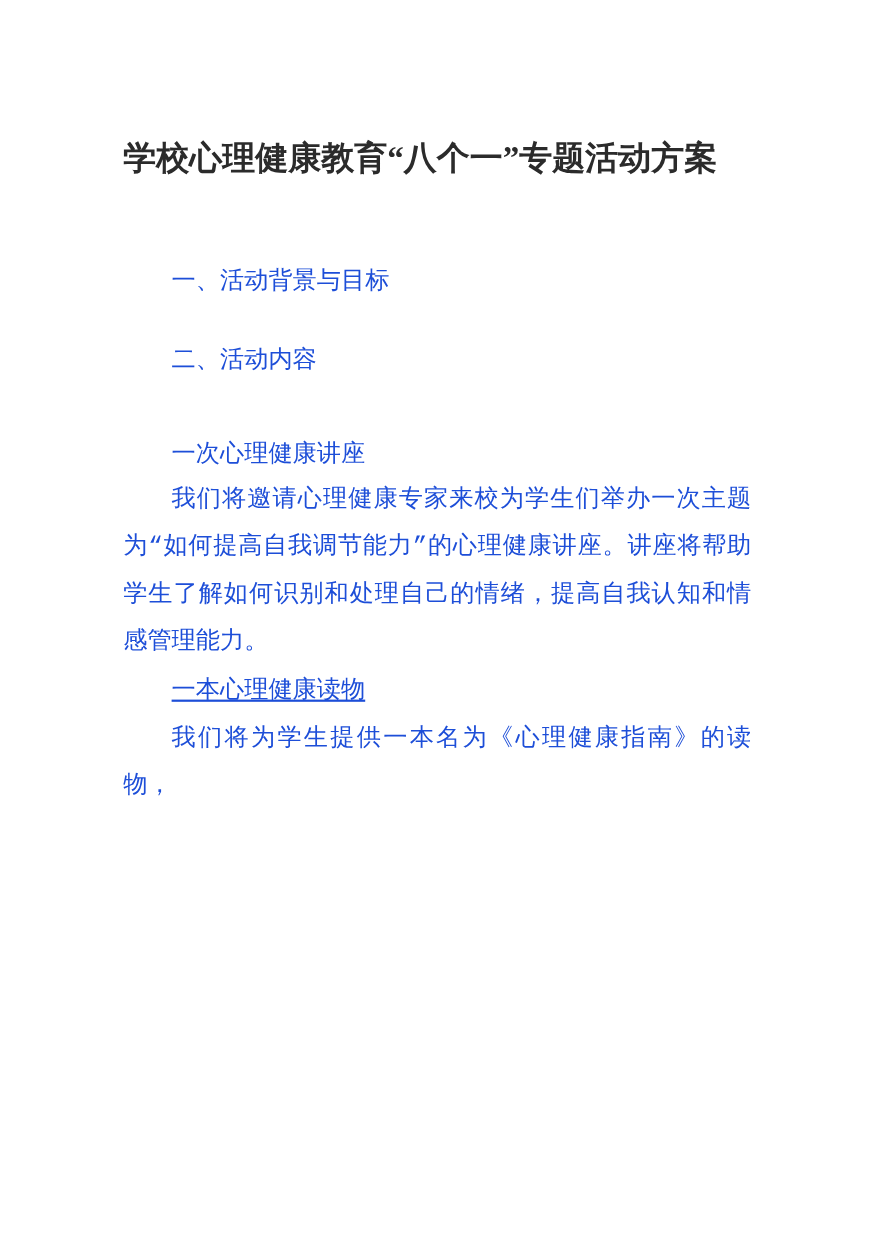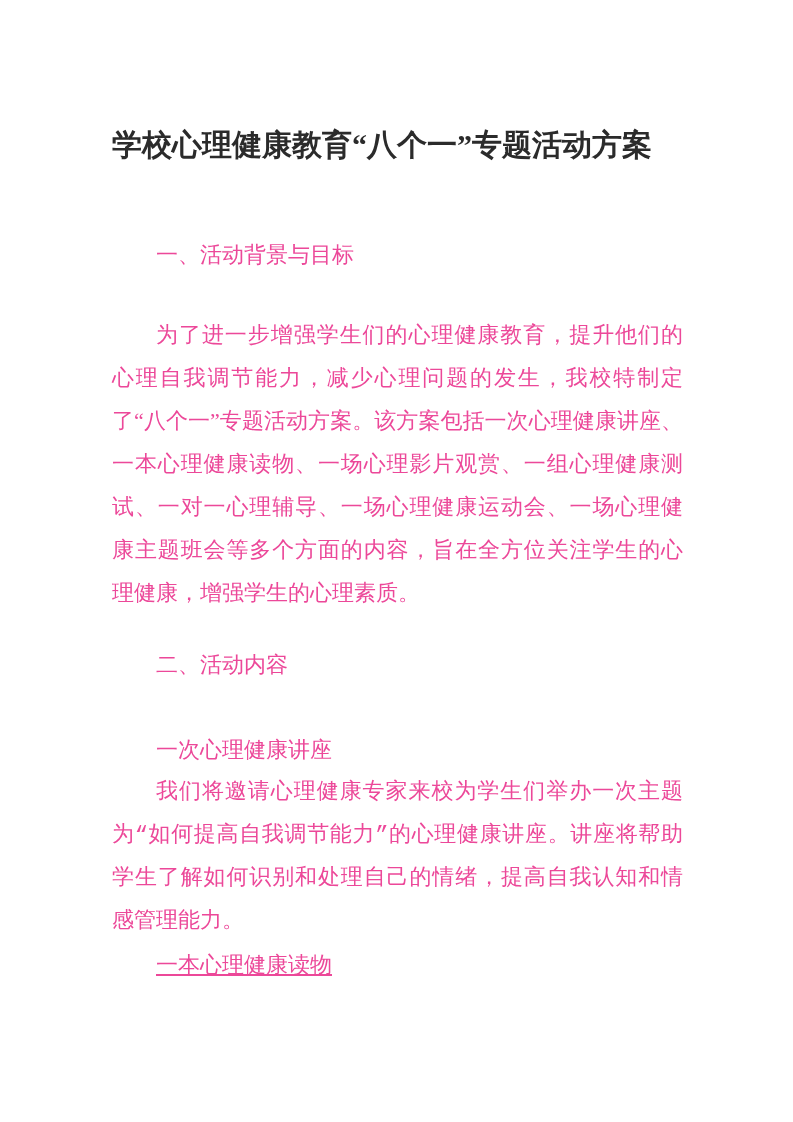--- a/index.html
+++ b/index.html
@@ -28,21 +28,21 @@
     color: #2b2b2b;
     white-space: nowrap;
   }
   .doc-body {
     margin: 0;
   }
   .block {
     margin: 0;
     font-size: 22px;
     line-height: 43px;
-    color: #ec4899;
+    color: #1d4ed8;
   }
   .type-heading {
     text-indent: 2em;
     white-space: nowrap;
   }
   .type-subheading {
     text-indent: 2em;
     white-space: nowrap;
   }
   .type-paragraph {
@@ -59,19 +59,19 @@
   .sec-5 { margin-top: 0; text-decoration: underline; }
   .sec-6 { margin-top: 0; }
 </style>
 </head>
 <body>
 
 <div class="page">
   <h1 class="doc-title">学校心理健康教育“八个一”专题活动方案</h1>
   <div class="doc-body">
       <p class="block type-heading sec-0">一、活动背景与目标</p>
-      <p class="block type-paragraph sec-1">为了进一步增强学生们的心理健康教育，提升他们的心理自我调节能力，减少心理问题的发生，我校特制定了“八个一”专题活动方案。该方案包括一次心理健康讲座、一本心理健康读物、一场心理影片观赏、一组心理健康测试、一对一心理辅导、一场心理健康运动会、一场心理健康主题班会等多个方面的内容，旨在全方位关注学生的心理健康，增强学生的心理素质。</p>
       <p class="block type-heading sec-2">二、活动内容</p>
       <p class="block type-subheading sec-3">一次心理健康讲座</p>
       <p class="block type-paragraph sec-4">我们将邀请心理健康专家来校为学生们举办一次主题为“如何提高自我调节能力”的心理健康讲座。讲座将帮助学生了解如何识别和处理自己的情绪，提高自我认知和情感管理能力。</p>
       <p class="block type-subheading sec-5">一本心理健康读物</p>
+      <p class="block type-paragraph sec-6">我们将为学生提供一本名为《心理健康指南》的读物，</p>
     </div>
 </div>
 
 </body></html>

